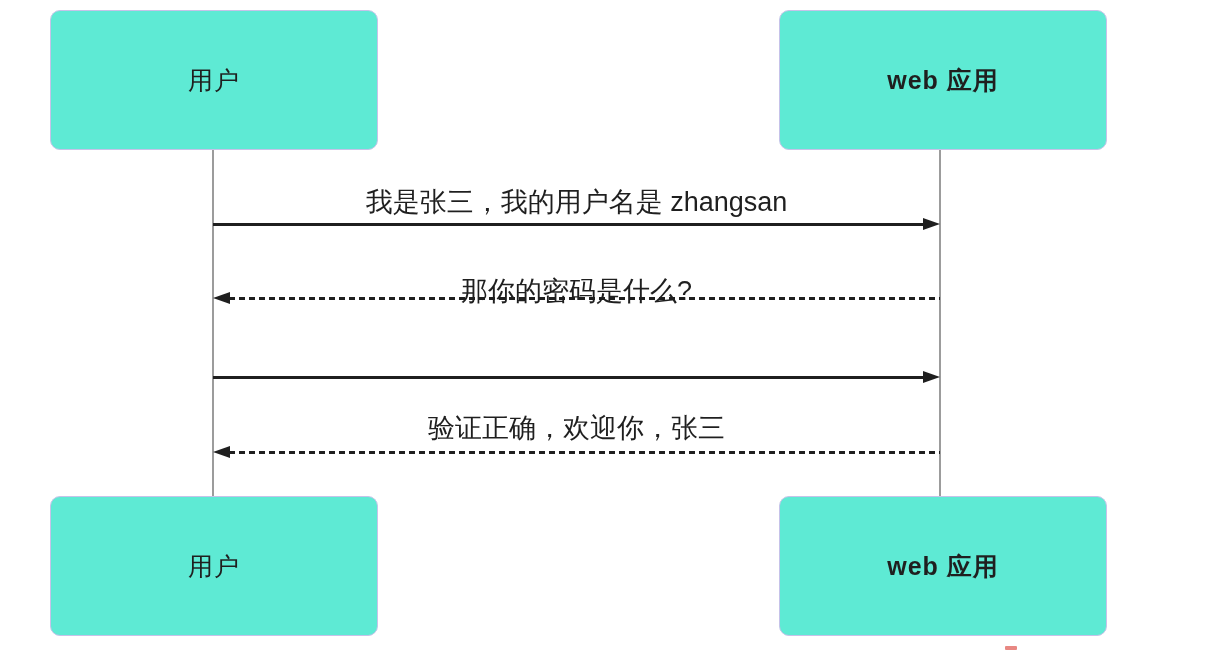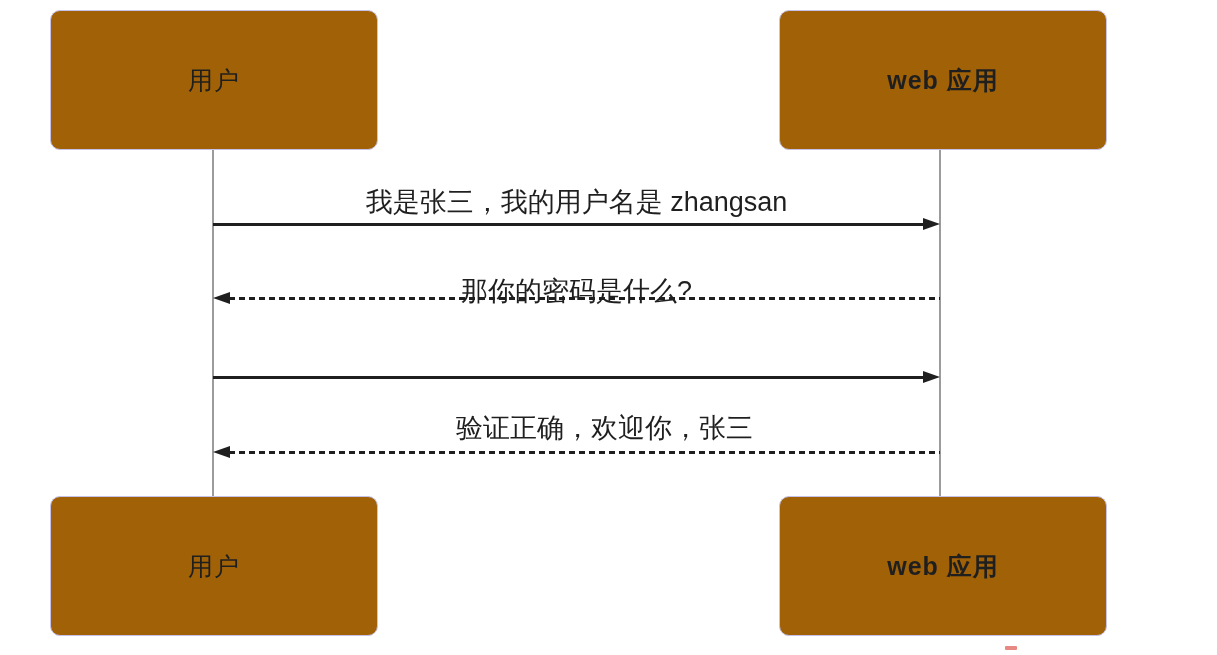--- a/index.html
+++ b/index.html
@@ -13,21 +13,21 @@
     width: 1217px;
     height: 655px;
     background: #ffffff;
     overflow: hidden;
   }
   
   .actor-box {
     position: absolute;
     width: 328px;
     height: 140px;
-    background: #a16207;
+    background: #5eead4;
     border: 1.5px solid #c6c2e9;
     border-radius: 10px;
     box-sizing: border-box;
     display: flex;
     align-items: center;
     justify-content: center;
     font-size: 25px;
     color: #1f1f1f;
     letter-spacing: 1px;
   }
@@ -53,21 +53,21 @@
     left: 213px;
     width: 727px;
     text-align: center;
     font-size: 27px;
     color: #1f1f1f;
     white-space: nowrap;
   }
   .m1 { top: 184px; }
   .m2 { top: 257px; margin-top: 16px; }
   .m3 { top: 336px; }
-  .m4 { top: 410px; padding-left: 28px; }
+  .m4 { top: 410px; }
 
   
   .arrow {
     position: absolute;
     left: 213px;
     width: 727px;
     height: 0;
   }
   .a1 { top: 223px; }
   .a2 { top: 297px; }

